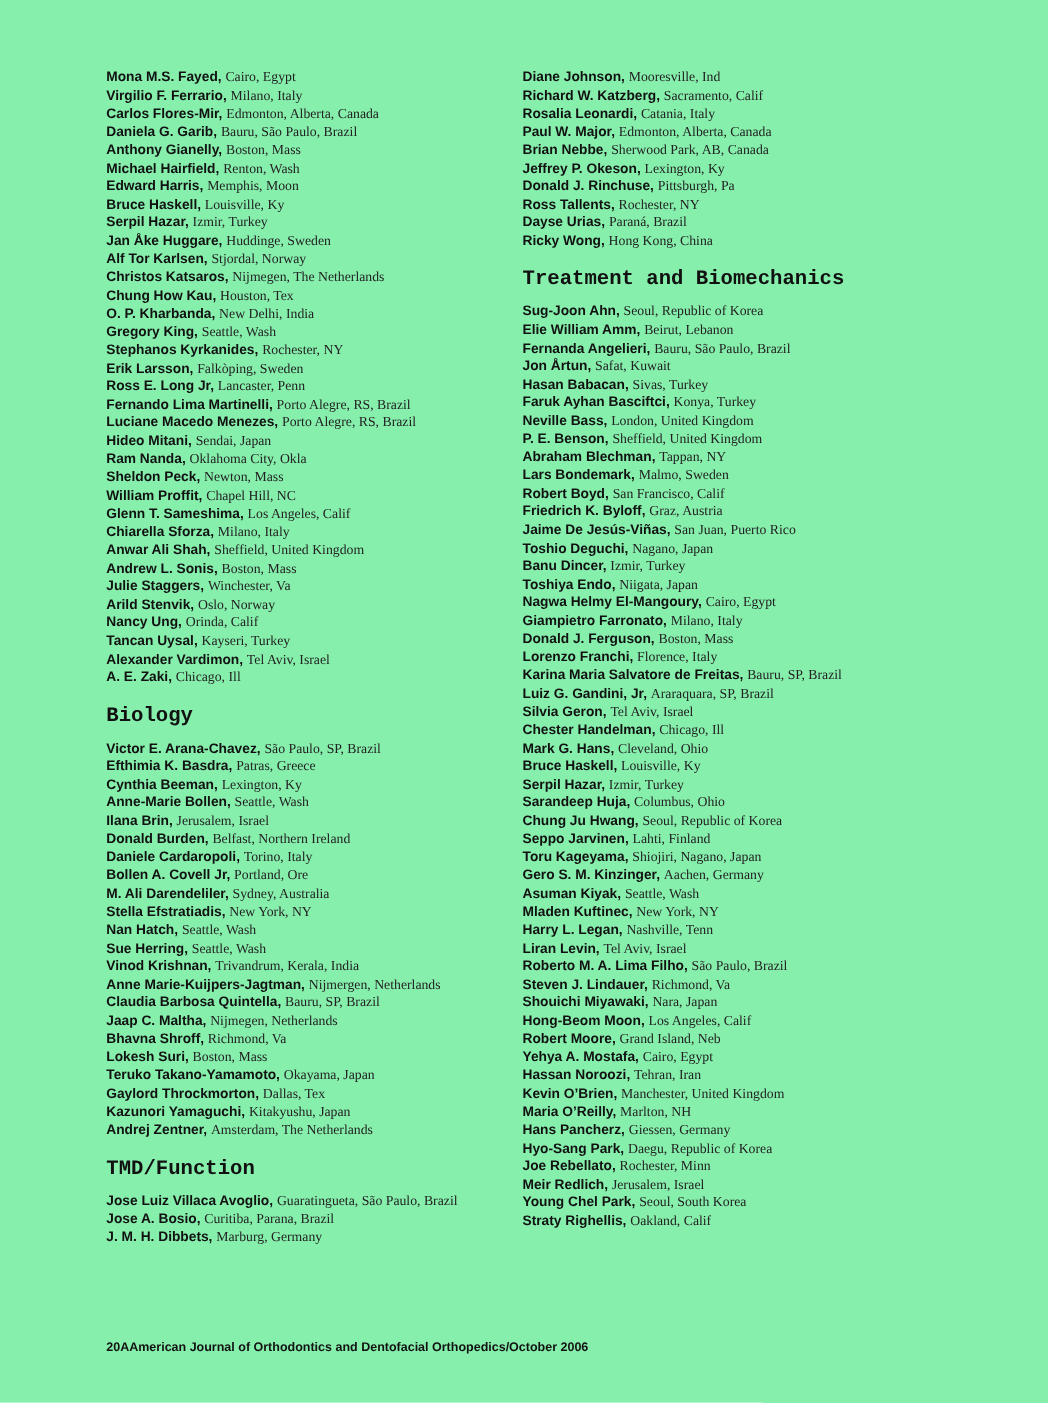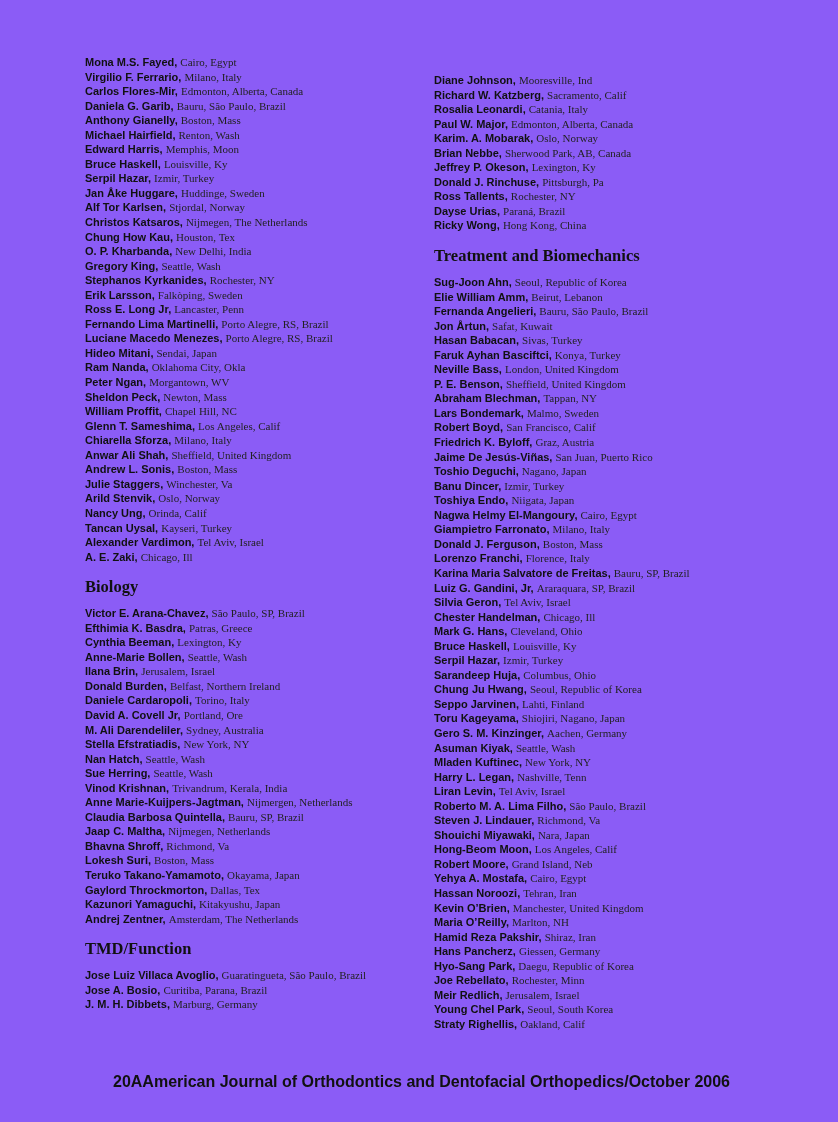--- a/index.html
+++ b/index.html
@@ -4,57 +4,57 @@
 <style>
   * { margin: 0; padding: 0; box-sizing: border-box; }
   html, body { background: #ffffff; }
   body {
     width: 838px; height: 1122px;
     position: relative;
     font-family: "Liberation Sans", sans-serif;
     color: #1a1a1a;
     overflow: hidden;
   }
-  .page { position: absolute; inset: 0; background: #8b5cf6; }
+  .page { position: absolute; inset: 0; background: #86efac; }
   .col { position: absolute; top: 55px; }
   .col-left  { left: 85px;  width: 348px; }
-  .col-right { left: 434px; width: 340px; margin-top: 18px; }
+  .col-right { left: 418px; width: 340px; }
   .entry {
     font-size: 11px;
     line-height: 14.55px;
     white-space: nowrap;
   }
   .entry .name {
     font-family: "Liberation Sans", sans-serif;
     font-weight: bold;
     color: #111;
   }
   .entry .loc {
     font-family: "Liberation Serif", serif;
     font-weight: normal;
     color: #222;
   }
   .section-header {
-    font-family: Liberation Serif, serif;
+    font-family: Liberation Mono, monospace;
     font-weight: bold;
     font-size: 16.5px;
     line-height: 20px;
     color: #111;
     margin: 13px 0 9px 0;
   }
   .footer {
     position: absolute;
     left: 85px; top: 1073px;
     width: 673px;
     display: flex;
-    justify-content: center;
+    justify-content: flex-start;
     align-items: baseline;
     font-family: "Liberation Sans", sans-serif;
     font-weight: bold;
-    font-size: 16px;
+    font-size: 10px;
     color: #111;
   }
 </style>
 </head>
 <body>
 
 <div class="page">
 
   <div class="col col-left">
       <div class="entry"><span class="name">Mona M.S. Fayed, </span><span class="loc">Cairo, Egypt</span></div>
@@ -72,42 +72,41 @@
       <div class="entry"><span class="name">Chung How Kau, </span><span class="loc">Houston, Tex</span></div>
       <div class="entry"><span class="name">O. P. Kharbanda, </span><span class="loc">New Delhi, India</span></div>
       <div class="entry"><span class="name">Gregory King, </span><span class="loc">Seattle, Wash</span></div>
       <div class="entry"><span class="name">Stephanos Kyrkanides, </span><span class="loc">Rochester, NY</span></div>
       <div class="entry"><span class="name">Erik Larsson, </span><span class="loc">Falkòping, Sweden</span></div>
       <div class="entry"><span class="name">Ross E. Long Jr, </span><span class="loc">Lancaster, Penn</span></div>
       <div class="entry"><span class="name">Fernando Lima Martinelli, </span><span class="loc">Porto Alegre, RS, Brazil</span></div>
       <div class="entry"><span class="name">Luciane Macedo Menezes, </span><span class="loc">Porto Alegre, RS, Brazil</span></div>
       <div class="entry"><span class="name">Hideo Mitani, </span><span class="loc">Sendai, Japan</span></div>
       <div class="entry"><span class="name">Ram Nanda, </span><span class="loc">Oklahoma City, Okla</span></div>
-      <div class="entry"><span class="name">Peter Ngan, </span><span class="loc">Morgantown, WV</span></div>
       <div class="entry"><span class="name">Sheldon Peck, </span><span class="loc">Newton, Mass</span></div>
       <div class="entry"><span class="name">William Proffit, </span><span class="loc">Chapel Hill, NC</span></div>
       <div class="entry"><span class="name">Glenn T. Sameshima, </span><span class="loc">Los Angeles, Calif</span></div>
       <div class="entry"><span class="name">Chiarella Sforza, </span><span class="loc">Milano, Italy</span></div>
       <div class="entry"><span class="name">Anwar Ali Shah, </span><span class="loc">Sheffield, United Kingdom</span></div>
       <div class="entry"><span class="name">Andrew L. Sonis, </span><span class="loc">Boston, Mass</span></div>
       <div class="entry"><span class="name">Julie Staggers, </span><span class="loc">Winchester, Va</span></div>
       <div class="entry"><span class="name">Arild Stenvik, </span><span class="loc">Oslo, Norway</span></div>
       <div class="entry"><span class="name">Nancy Ung, </span><span class="loc">Orinda, Calif</span></div>
       <div class="entry"><span class="name">Tancan Uysal, </span><span class="loc">Kayseri, Turkey</span></div>
       <div class="entry"><span class="name">Alexander Vardimon, </span><span class="loc">Tel Aviv, Israel</span></div>
       <div class="entry"><span class="name">A. E. Zaki, </span><span class="loc">Chicago, Ill</span></div>
       <h2 class="section-header">Biology</h2>
       <div class="entry"><span class="name">Victor E. Arana-Chavez, </span><span class="loc">São Paulo, SP, Brazil</span></div>
       <div class="entry"><span class="name">Efthimia K. Basdra, </span><span class="loc">Patras, Greece</span></div>
       <div class="entry"><span class="name">Cynthia Beeman, </span><span class="loc">Lexington, Ky</span></div>
       <div class="entry"><span class="name">Anne-Marie Bollen, </span><span class="loc">Seattle, Wash</span></div>
       <div class="entry"><span class="name">Ilana Brin, </span><span class="loc">Jerusalem, Israel</span></div>
       <div class="entry"><span class="name">Donald Burden, </span><span class="loc">Belfast, Northern Ireland</span></div>
       <div class="entry"><span class="name">Daniele Cardaropoli, </span><span class="loc">Torino, Italy</span></div>
-      <div class="entry"><span class="name">David A. Covell Jr, </span><span class="loc">Portland, Ore</span></div>
+      <div class="entry"><span class="name">Bollen A. Covell Jr, </span><span class="loc">Portland, Ore</span></div>
       <div class="entry"><span class="name">M. Ali Darendeliler, </span><span class="loc">Sydney, Australia</span></div>
       <div class="entry"><span class="name">Stella Efstratiadis, </span><span class="loc">New York, NY</span></div>
       <div class="entry"><span class="name">Nan Hatch, </span><span class="loc">Seattle, Wash</span></div>
       <div class="entry"><span class="name">Sue Herring, </span><span class="loc">Seattle, Wash</span></div>
       <div class="entry"><span class="name">Vinod Krishnan, </span><span class="loc">Trivandrum, Kerala, India</span></div>
       <div class="entry"><span class="name">Anne Marie-Kuijpers-Jagtman, </span><span class="loc">Nijmergen, Netherlands</span></div>
       <div class="entry"><span class="name">Claudia Barbosa Quintella, </span><span class="loc">Bauru, SP, Brazil</span></div>
       <div class="entry"><span class="name">Jaap C. Maltha, </span><span class="loc">Nijmegen, Netherlands</span></div>
       <div class="entry"><span class="name">Bhavna Shroff, </span><span class="loc">Richmond, Va</span></div>
       <div class="entry"><span class="name">Lokesh Suri, </span><span class="loc">Boston, Mass</span></div>
@@ -119,21 +118,20 @@
       <div class="entry"><span class="name">Jose Luiz Villaca Avoglio, </span><span class="loc">Guaratingueta, São Paulo, Brazil</span></div>
       <div class="entry"><span class="name">Jose A. Bosio, </span><span class="loc">Curitiba, Parana, Brazil</span></div>
       <div class="entry"><span class="name">J. M. H. Dibbets, </span><span class="loc">Marburg, Germany</span></div>
     </div>
 
   <div class="col col-right">
       <div class="entry"><span class="name">Diane Johnson, </span><span class="loc">Mooresville, Ind</span></div>
       <div class="entry"><span class="name">Richard W. Katzberg, </span><span class="loc">Sacramento, Calif</span></div>
       <div class="entry"><span class="name">Rosalia Leonardi, </span><span class="loc">Catania, Italy</span></div>
       <div class="entry"><span class="name">Paul W. Major, </span><span class="loc">Edmonton, Alberta, Canada</span></div>
-      <div class="entry"><span class="name">Karim. A. Mobarak, </span><span class="loc">Oslo, Norway</span></div>
       <div class="entry"><span class="name">Brian Nebbe, </span><span class="loc">Sherwood Park, AB, Canada</span></div>
       <div class="entry"><span class="name">Jeffrey P. Okeson, </span><span class="loc">Lexington, Ky</span></div>
       <div class="entry"><span class="name">Donald J. Rinchuse, </span><span class="loc">Pittsburgh, Pa</span></div>
       <div class="entry"><span class="name">Ross Tallents, </span><span class="loc">Rochester, NY</span></div>
       <div class="entry"><span class="name">Dayse Urias, </span><span class="loc">Paraná, Brazil</span></div>
       <div class="entry"><span class="name">Ricky Wong, </span><span class="loc">Hong Kong, China</span></div>
       <h2 class="section-header">Treatment and Biomechanics</h2>
       <div class="entry"><span class="name">Sug-Joon Ahn, </span><span class="loc">Seoul, Republic of Korea</span></div>
       <div class="entry"><span class="name">Elie William Amm, </span><span class="loc">Beirut, Lebanon</span></div>
       <div class="entry"><span class="name">Fernanda Angelieri, </span><span class="loc">Bauru, São Paulo, Brazil</span></div>
@@ -172,21 +170,20 @@
       <div class="entry"><span class="name">Liran Levin, </span><span class="loc">Tel Aviv, Israel</span></div>
       <div class="entry"><span class="name">Roberto M. A. Lima Filho, </span><span class="loc">São Paulo, Brazil</span></div>
       <div class="entry"><span class="name">Steven J. Lindauer, </span><span class="loc">Richmond, Va</span></div>
       <div class="entry"><span class="name">Shouichi Miyawaki, </span><span class="loc">Nara, Japan</span></div>
       <div class="entry"><span class="name">Hong-Beom Moon, </span><span class="loc">Los Angeles, Calif</span></div>
       <div class="entry"><span class="name">Robert Moore, </span><span class="loc">Grand Island, Neb</span></div>
       <div class="entry"><span class="name">Yehya A. Mostafa, </span><span class="loc">Cairo, Egypt</span></div>
       <div class="entry"><span class="name">Hassan Noroozi, </span><span class="loc">Tehran, Iran</span></div>
       <div class="entry"><span class="name">Kevin O’Brien, </span><span class="loc">Manchester, United Kingdom</span></div>
       <div class="entry"><span class="name">Maria O’Reilly, </span><span class="loc">Marlton, NH</span></div>
-      <div class="entry"><span class="name">Hamid Reza Pakshir, </span><span class="loc">Shiraz, Iran</span></div>
       <div class="entry"><span class="name">Hans Pancherz, </span><span class="loc">Giessen, Germany</span></div>
       <div class="entry"><span class="name">Hyo-Sang Park, </span><span class="loc">Daegu, Republic of Korea</span></div>
       <div class="entry"><span class="name">Joe Rebellato, </span><span class="loc">Rochester, Minn</span></div>
       <div class="entry"><span class="name">Meir Redlich, </span><span class="loc">Jerusalem, Israel</span></div>
       <div class="entry"><span class="name">Young Chel Park, </span><span class="loc">Seoul, South Korea</span></div>
       <div class="entry"><span class="name">Straty Righellis, </span><span class="loc">Oakland, Calif</span></div>
     </div>
 
   <div class="footer">
     <span>20A</span>

